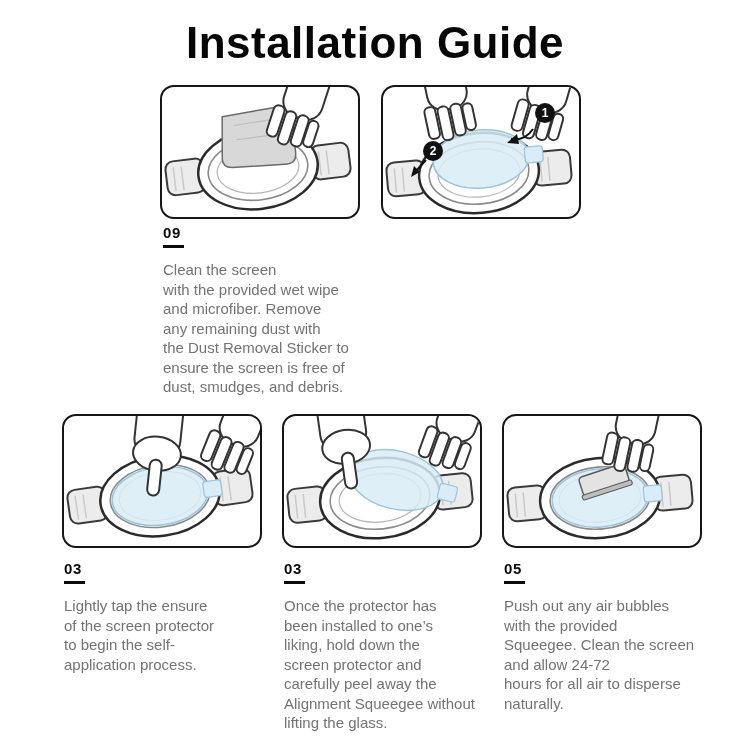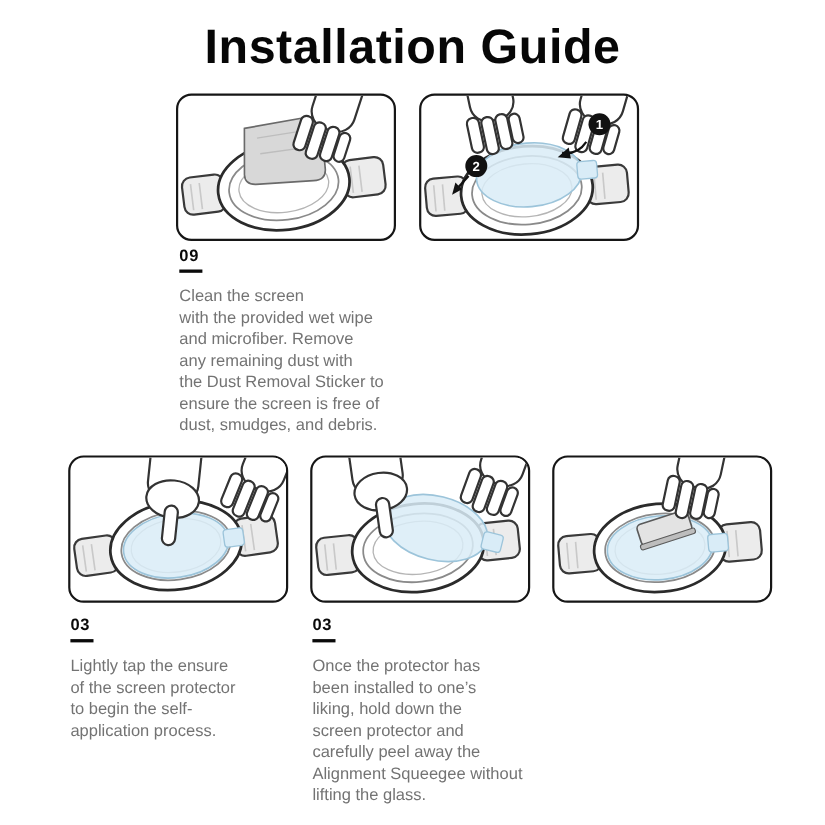--- a/index.html
+++ b/index.html
@@ -154,14 +154,24 @@
     <div class="step-rule"></div>
     <p class="step-text">Once the protector has
 been installed to one’s
 liking, hold down the
 screen protector and
 carefully peel away the
 Alignment Squeegee without
 lifting the glass.</p>
   </div>
 
+  <div class="step-block" style="left:504px;top:560px;width:205px;">
+    <div class="step-num">05</div>
+    <div class="step-rule"></div>
+    <p class="step-text">Push out any air bubbles
+with the provided
+Squeegee. Clean the screen
+and allow 24-72
+hours for all air to disperse
+naturally.</p>
+  </div>
 
 </div>
 
 </body></html>

